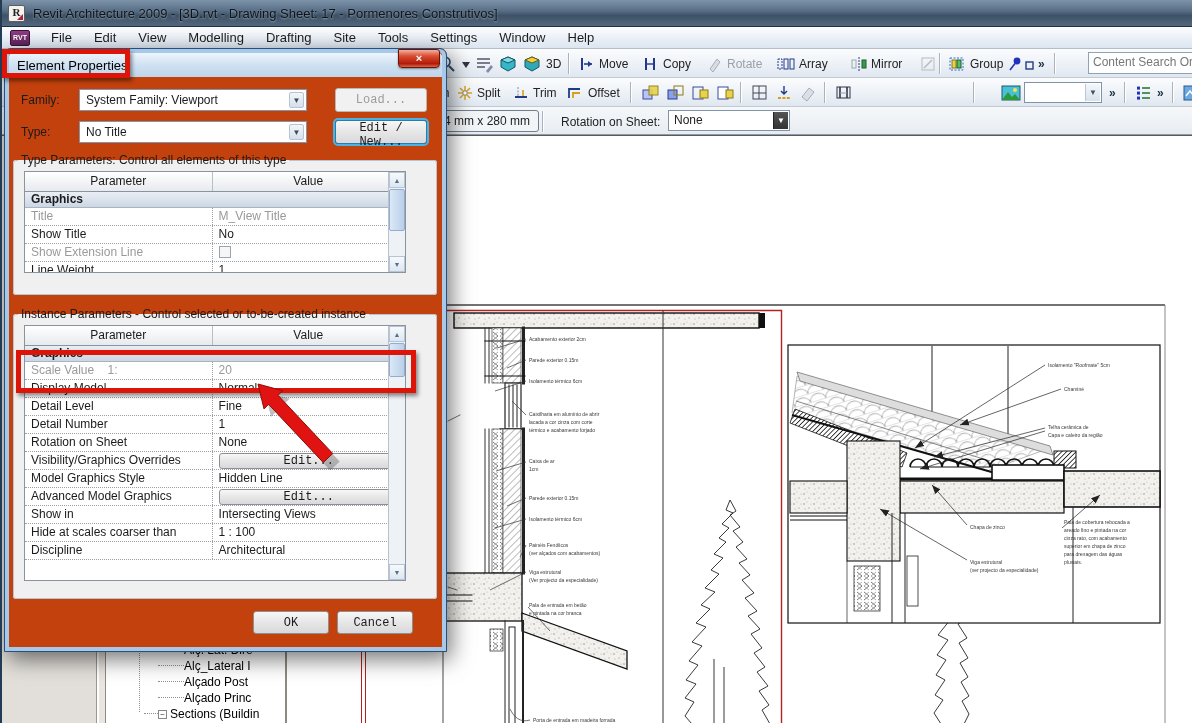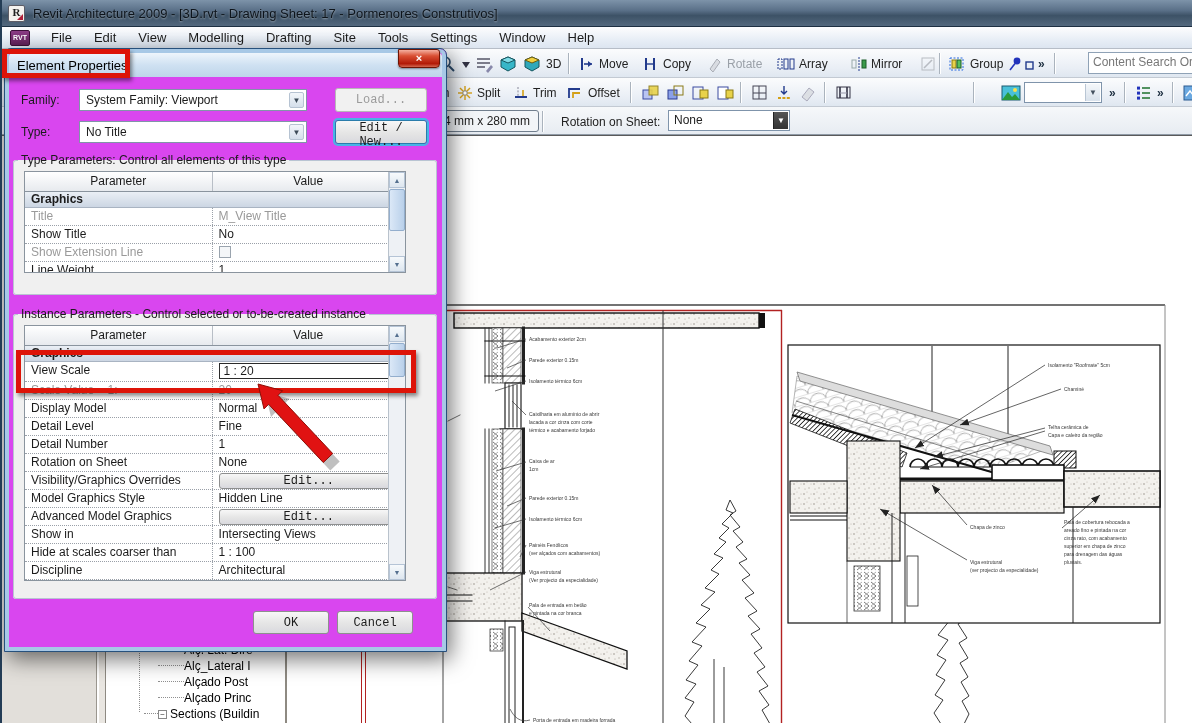--- a/index.html
+++ b/index.html
@@ -50,21 +50,21 @@
     border-right:2px solid #8e8a82; overflow:hidden; }
   .tree { position:absolute; left:0; top:506px; width:181px; font-size:12px; color:#000; }
   .tree-row { position:relative; height:16px; line-height:16px; white-space:nowrap;margin-left:19px; }
   .tree-guide { display:inline-block; vertical-align:4px; width:26px; border-bottom:1px dotted #8f8f8f; margin-left:33px; }
   .tree-guide.short { width:14px; margin-left:19px; }
   .tree-vline { position:absolute; left:33px; top:0; height:70px; border-left:1px dotted #8f8f8f; }
   .expander { display:inline-block; width:9px; height:9px; border:1px solid #888; background:#fff; font:8px/7px "Liberation Sans",sans-serif;
     text-align:center; color:#333; margin:0 3px 0 0; vertical-align:1px; }
   .canvas-wrap { position:absolute; left:285px; top:0; width:907px; height:588px; background:#fff; }
   
-  .dialog { position:absolute; left:2px; top:48px; width:443px; height:604px; background:#d946ef;
+  .dialog { position:absolute; left:2px; top:48px; width:443px; height:604px; background:#c2410c;
     border:1px solid #27517c; border-radius:7px 7px 0 0;
     box-shadow: inset 0 0 0 4px #a7c8e6, 4px 7px 22px rgba(0,0,0,.55); z-index:10; font-size:12px; color:#1b1b1b; }
   .dlg-titlebar { position:absolute; left:4px; top:4px; right:4px; height:24px; border-radius:4px 4px 0 0;
     background:linear-gradient(#eef5fc,#cfe1f2 50%,#bed5ea); display:flex; align-items:center; }
   .dlg-title { margin-left:8px; font-size:13px; color:#000; }
   .dlg-close { position:absolute; right:6px; top:0px; width:42px; height:19px; border-radius:0 3px 4px 4px;
     background:linear-gradient(#f4b0a0,#d94f33 35%,#b21a07 80%,#d2674f); border:1px solid #6e1404;
     color:#fff; font:bold 11px/17px "Liberation Sans",sans-serif; text-align:center; box-shadow:0 1px 2px rgba(0,0,0,.4); }
   .dlg-lbl { position:absolute; left:16px; }
   .dlg-combo { position:absolute; background:#fff; border:1px solid #8194a9; height:22px; padding:3px 20px 2px 6px; white-space:nowrap; overflow:hidden;}
@@ -643,26 +643,20 @@
       <legend>Instance Parameters - Control selected or to-be-created instance</legend>
       <div class="ptable" style="height:256px;">
         <div class="prow head">
           <div class="c1">Parameter</div>
           <div class="c2">Value</div>
         </div>
         <div class="prow group">
           <div class="c1">Graphics</div>
           <div class="chevron">^</div>
         </div>
-        <div class="prow" style="height:20px">
-          <div class="c1">View Scale</div>
-          <div class="c2">
-              <div class="scale-input">1 : 20</div>
-            </div>
-        </div>
         <div class="prow gray">
           <div class="c1">Scale Value&nbsp;&nbsp;&nbsp;&nbsp;1:</div>
           <div class="c2">20</div>
         </div>
         <div class="prow">
           <div class="c1">Display Model</div>
           <div class="c2">Normal</div>
         </div>
         <div class="prow">
           <div class="c1">Detail Level</div>

